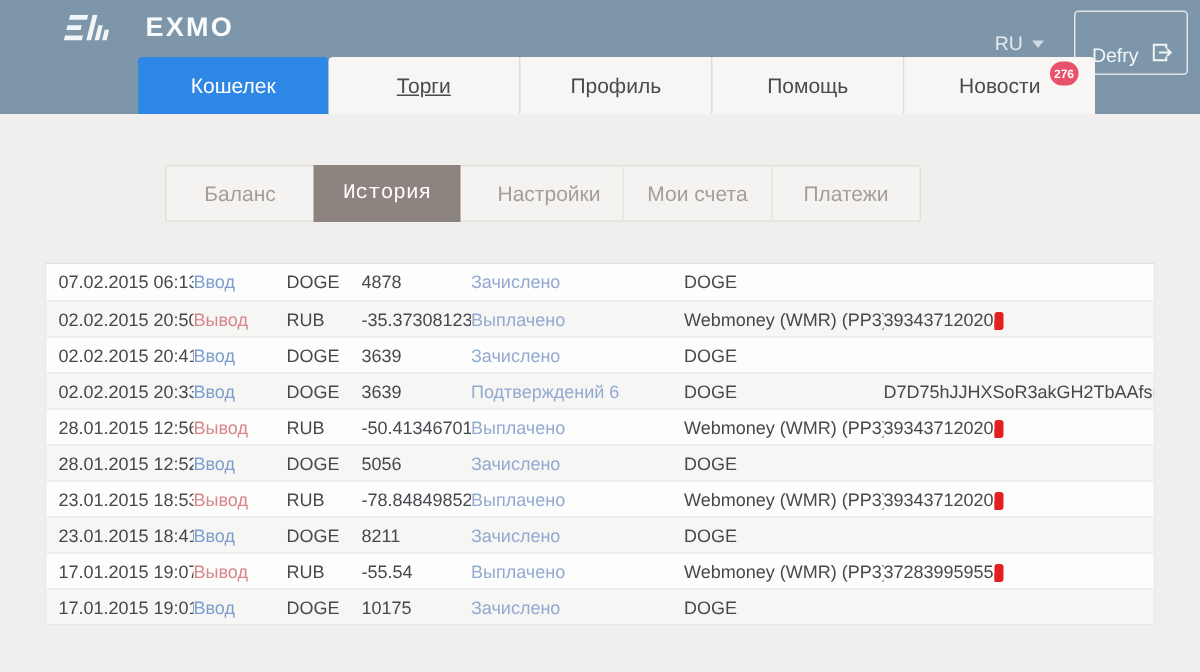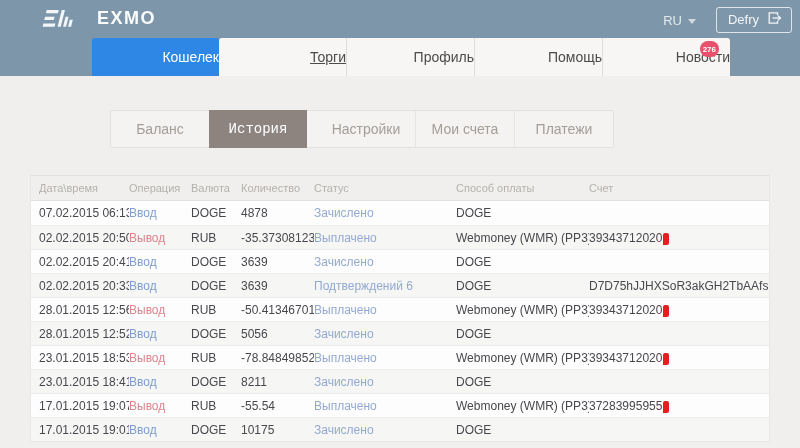--- a/index.html
+++ b/index.html
@@ -16,28 +16,28 @@
   .logo { position:absolute; left:40px; top:8px; display:flex; align-items:center; gap:9px; }
   .logo-icon { display:block; }
   .logo-text { color:#fafcfd; font-size:18px; font-weight:bold; letter-spacing:1.5px;margin-left:12px; }
 
   .header-right { position:absolute; right:8px; top:7px; display:flex; align-items:center; gap:20px; }
   .lang { display:flex; align-items:center; gap:6px; color:#e2e9ee; font-size:13px; cursor:pointer; }
   .caret { width:0; height:0; border-left:4px solid transparent; border-right:4px solid transparent; border-top:5px solid #cfdae2; margin-top:2px; }
   .logout-btn {
     display:flex; align-items:center; gap:8px;
     background:transparent; border:1px solid rgba(255,255,255,.75); border-radius:3px;
-    color:#f2f6f8; font-size:13px; padding:3px 9px 4px 11px; cursor:pointer;
+    color:#f2f6f8; font-size:13px; padding:20px 9px 4px 11px; cursor:pointer;
     font-family:"Liberation Sans", sans-serif;
   }
 
   
   .main-tabs { position:absolute; left:92px; top:38px; width:638px; height:38px; display:flex; }
   .main-tab {
-    flex:1; display:flex; align-items:center; justify-content:flex-end; position:relative;
+    flex:1; display:flex; align-items:center; justify-content:center; position:relative;
     background:#f7f6f4; color:#4b4b4b; font-size:14px; cursor:pointer;
     border-left:1px solid #dddcda;
   }
   .main-tab:nth-child(2) { border-left:none; border-radius:3px 0 0 0; }
   .main-tab:last-child { border-radius:0 3px 0 0; }
   .main-tab.active { background:#2e87e4; color:#fff; border-left:none; border-radius:3px 3px 0 0; }
   .main-tab.active + .main-tab { border-left:none;text-decoration:underline; }
   .badge {
     position:absolute; top:3px; right:11px; min-width:17px; height:16px; padding:0 3px;
     background:#e8506b; color:#fff; font-size:8px; font-weight:bold;
@@ -157,29 +157,20 @@
   </div>
   <div class="subtab">
     <span>Мои счета</span>
   </div>
   <div class="subtab">
     <span>Платежи</span>
   </div>
 </div>
 
 <div class="table">
-  <div class="thead">
-      <div class="cell col-date">Дата\время</div>
-      <div class="cell col-operation">Операция</div>
-      <div class="cell col-currency">Валюта</div>
-      <div class="cell col-amount">Количество</div>
-      <div class="cell col-status">Статус</div>
-      <div class="cell col-payment">Способ оплаты</div>
-      <div class="cell col-account">Счет</div>
-    </div>
   <div>
       <div class="trow">
         <div class="cell col-date">07.02.2015 06:13</div>
         <div class="cell col-operation c-in">Ввод</div>
         <div class="cell col-currency">DOGE</div>
         <div class="cell col-amount">4878</div>
         <div class="cell col-status c-status">Зачислено</div>
         <div class="cell col-payment">DOGE</div>
         <div class="cell col-account"></div>
       </div>

